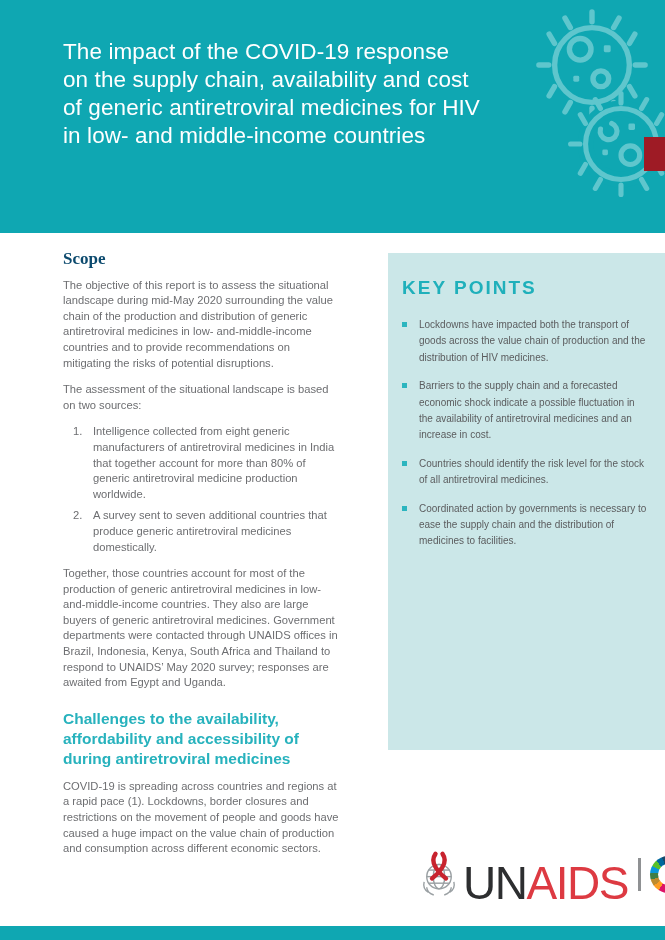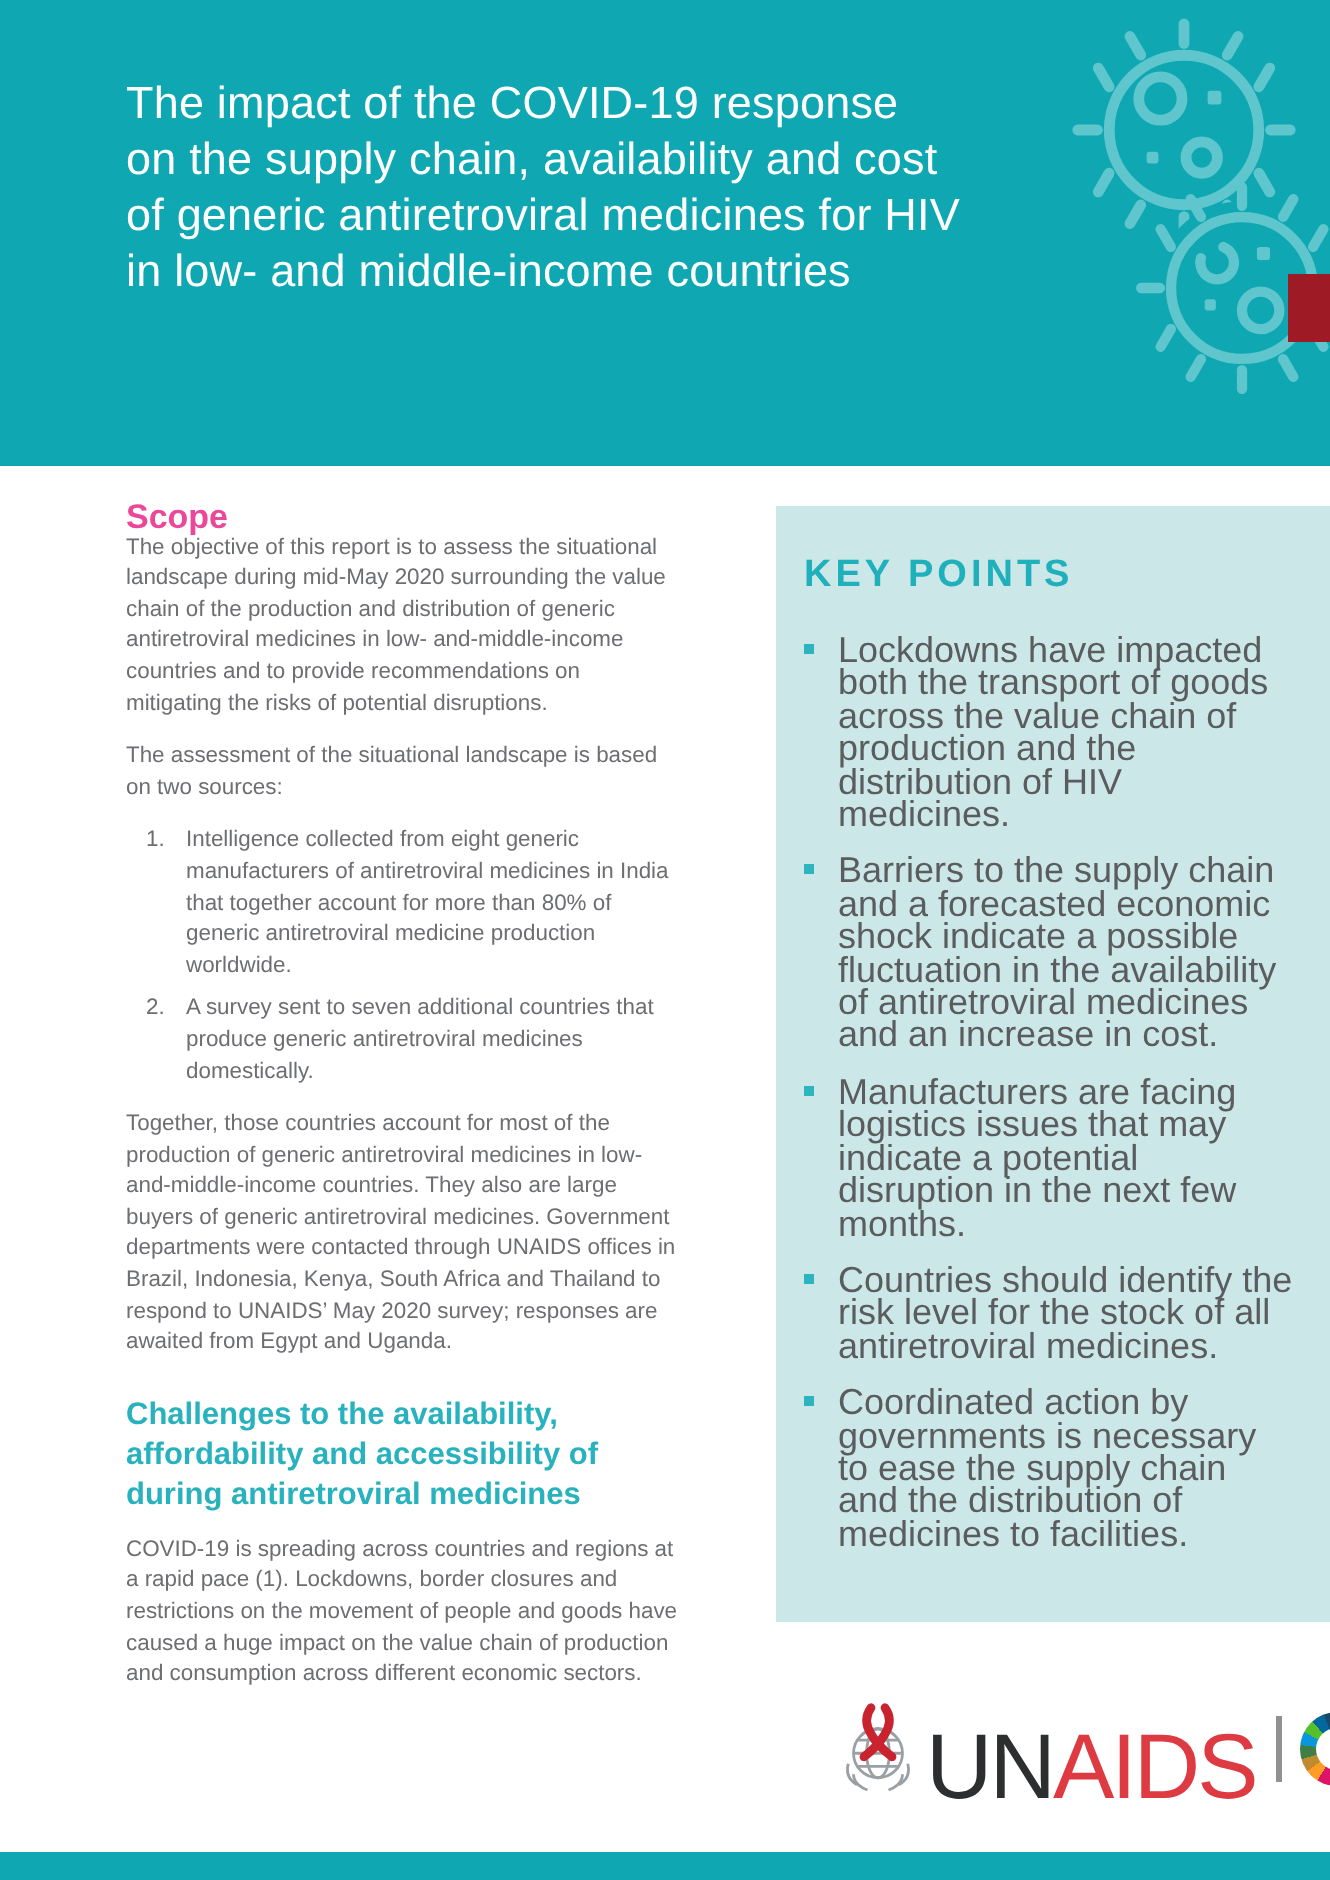--- a/index.html
+++ b/index.html
@@ -29,21 +29,21 @@
     position:absolute; right:0; top:137px; width:21px; height:34px;
     background:#9e1b25;
   }
 
   
   .left-col {
     position:absolute; left:63px; top:251px; width:276px;
     color:#6d6e71; font-size:11.2px; line-height:15.6px;
   }
   .scope-heading {
-    color:#ec4899; font-size:17px; font-weight:700; 
+    color:#0c4a6e; font-size:17px; font-weight:700; margin-bottom:11px;font-family:Liberation Serif, serif;
   }
   .left-col p { margin-bottom:11px; }
   .olist { margin:0 0 11px 0; }
   .olist .item { display:flex; margin-bottom:6px; padding-left:10px; }
   .olist .num { flex:0 0 20px; }
   .olist .itxt { flex:1; }
   .challenges-heading {
     color:#27b2bd; font-size:15.5px; line-height:20px; font-weight:700;
     margin-top:18px; margin-bottom:10px;
   }
@@ -55,21 +55,21 @@
   }
   .kp-heading {
     color:#1fb0bb; font-size:19px; font-weight:700; letter-spacing:2px;
     margin-bottom:18px;
   }
   .kp-item { display:flex; margin-bottom:12px; }
   .kp-bullet {
     flex:0 0 auto; width:5px; height:5px; background:#2cb5bf;
     margin:5px 12px 0 0;
   }
-  .kp-text { color:#5b5c5e; font-size:18px; line-height:16.4px; }
+  .kp-text { color:#5b5c5e; font-size:10px; line-height:16.4px; }
 
   
   .logo {
     position:absolute; left:418px; top:848px; height:52px;
     display:flex; align-items:center;
   }
   .emblem { width:42px; height:48px; margin-right:3px; }
   .wordmark {
     font-size:46px; font-weight:400; letter-spacing:-1.5px;
     line-height:1; white-space:nowrap;margin-top:17px;
@@ -187,24 +187,20 @@
   <div class="kp-item">
     <span class="kp-bullet"></span>
     <span class="kp-text">Lockdowns have impacted both the transport of goods across the value chain of production and the distribution of HIV medicines.</span>
   </div>
   <div class="kp-item">
     <span class="kp-bullet"></span>
     <span class="kp-text">Barriers to the supply chain and a forecasted economic shock indicate a possible fluctuation in the availability of antiretroviral medicines and an increase in cost.</span>
   </div>
   <div class="kp-item">
     <span class="kp-bullet"></span>
-    <span class="kp-text">Manufacturers are facing logistics issues that may indicate a potential disruption in the next few months.</span>
-  </div>
-  <div class="kp-item">
-    <span class="kp-bullet"></span>
     <span class="kp-text">Countries should identify the risk level for the stock of all antiretroviral medicines.</span>
   </div>
   <div class="kp-item">
     <span class="kp-bullet"></span>
     <span class="kp-text">Coordinated action by governments is necessary to ease the supply chain and the distribution of medicines to facilities.</span>
   </div>
 </div>
 
 <div class="logo">
   <svg class="emblem" viewBox="0 0 48 54">

